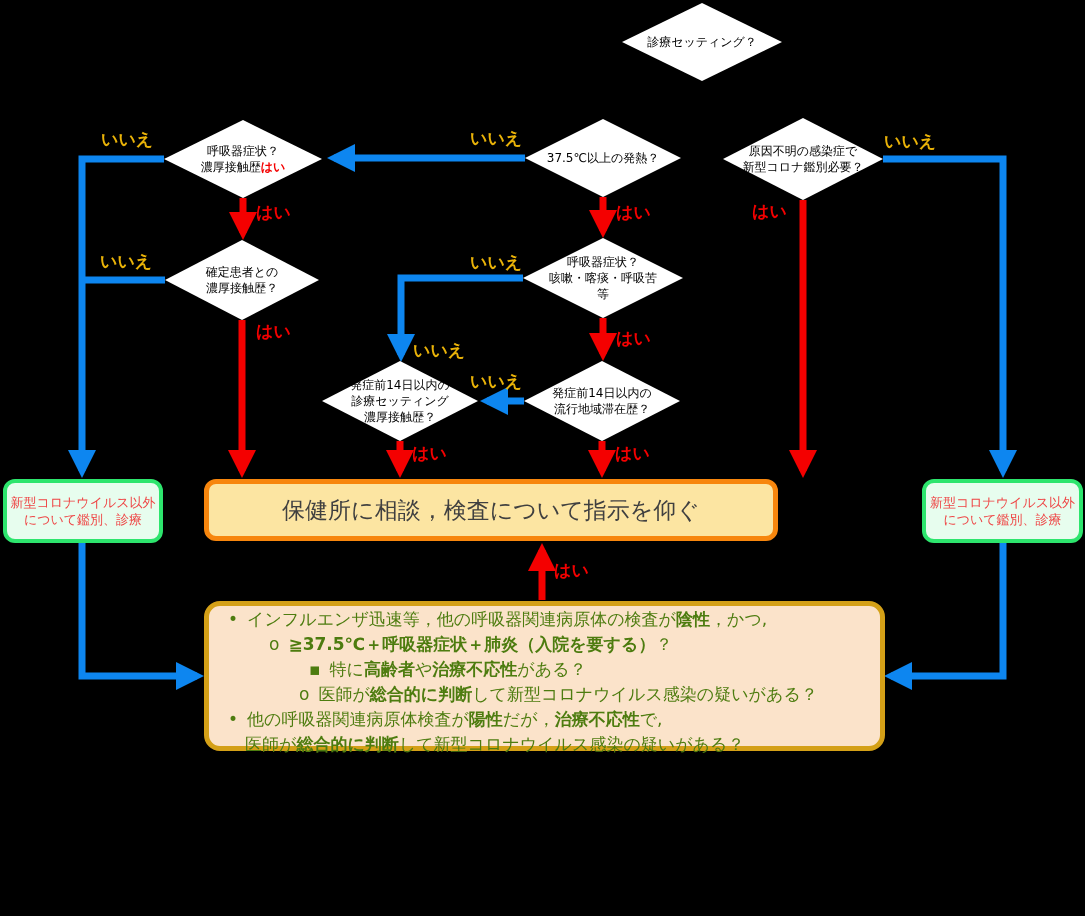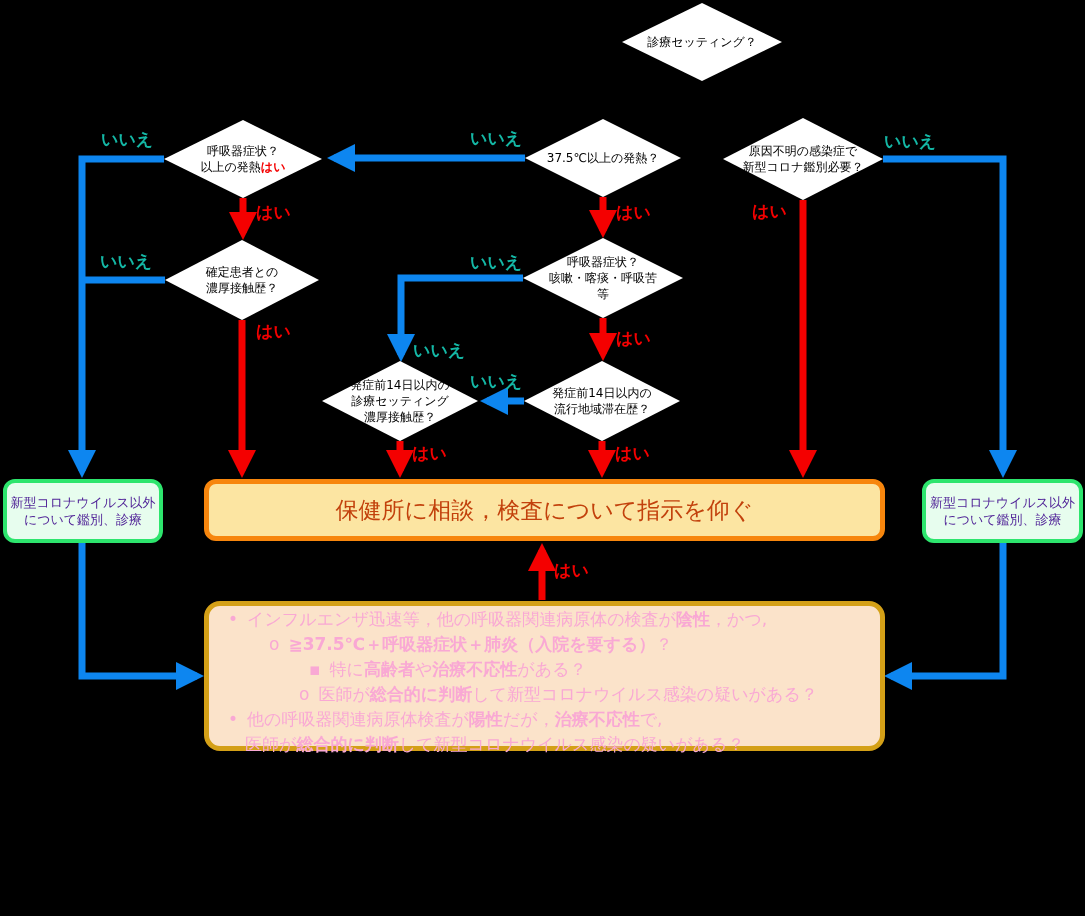--- a/index.html
+++ b/index.html
@@ -6,41 +6,41 @@
   .canvas{
     position:relative;width:1085px;height:916px;background:#000;overflow:hidden;
     font-family:"DejaVu Sans","Liberation Sans",sans-serif;color:#000;
   }
   svg.layer{position:absolute;left:0;top:0;}
   .dtext{
     position:absolute;text-align:center;font-size:12px;line-height:16px;color:#000;
     white-space:nowrap;
   }
   .lab{position:absolute;font-weight:bold;font-size:17px;white-space:nowrap;}
-  .lab.no{color:#14b8a6;}
+  .lab.no{color:#eab308;}
   .lab.yes{color:#f40000;}
   .yes-inline{color:#f40000;font-weight:bold;}
   .box{position:absolute;box-sizing:border-box;}
   .consult{
-    left:204px;top:479px;width:681px;height:62px;background:#fce5a2;
+    left:204px;top:479px;width:574px;height:62px;background:#fce5a2;
     border:5px solid #f7860d;border-radius:12px;display:flex;align-items:center;justify-content:center;
-    font-size:23px;color:#c2410c;
+    font-size:23px;color:#404040;
   }
   .green{
     background:#e7fdee;border:4px solid #2de56d;border-radius:12px;
     display:flex;flex-direction:column;align-items:center;justify-content:center;
-    font-size:13px;line-height:17px;color:#4c1d95;text-align:center;
+    font-size:13px;line-height:17px;color:#ef4444;text-align:center;
   }
   .green.left{left:3px;top:479px;width:160px;height:64px;}
   .green.right{left:922px;top:479px;width:161px;height:64px;}
   .criteria{
     left:204px;top:601px;width:681px;height:150px;background:#fbe3ca;
     border:5px solid #d4a017;border-radius:16px;
   }
-  .cline{position:absolute;font-size:17px;line-height:25px;white-space:nowrap;color:#f9a8d4;}
+  .cline{position:absolute;font-size:17px;line-height:25px;white-space:nowrap;color:#4d7c0f;}
   .cline .bullet{display:inline-block;margin-right:9px;}
   .b{font-weight:bold;}
 </style>
 </head>
 <body>
 
 <div class="canvas">
 
   <svg class="layer" width="1085" height="916" viewBox="0 0 1085 916">
     <defs>
@@ -79,21 +79,21 @@
     <polygon points="322,401 400,361 478,401 400,441" fill="#ffffff"></polygon>
     <polygon points="524,401 602,361 680,401 602,441" fill="#ffffff"></polygon>
   </svg>
 
   <div class="dtext" style="left:622px;top:34px;width:160px;">
     <div>診療セッティング？</div>
   </div>
 
   <div class="dtext" style="left:163px;top:143px;width:160px;">
     <div>呼吸器症状？</div>
-    <div><span>以上の発熱</span><span class="yes-inline">はい</span></div>
+    <div><span>濃厚接触歴</span><span class="yes-inline">はい</span></div>
   </div>
 
   <div class="dtext" style="left:523px;top:150px;width:160px;">
     <div>37.5℃以上の発熱？</div>
   </div>
 
   <div class="dtext" style="left:723px;top:143px;width:160px;">
     <div>原因不明の感染症で</div>
     <div>新型コロナ鑑別必要？</div>
   </div>

